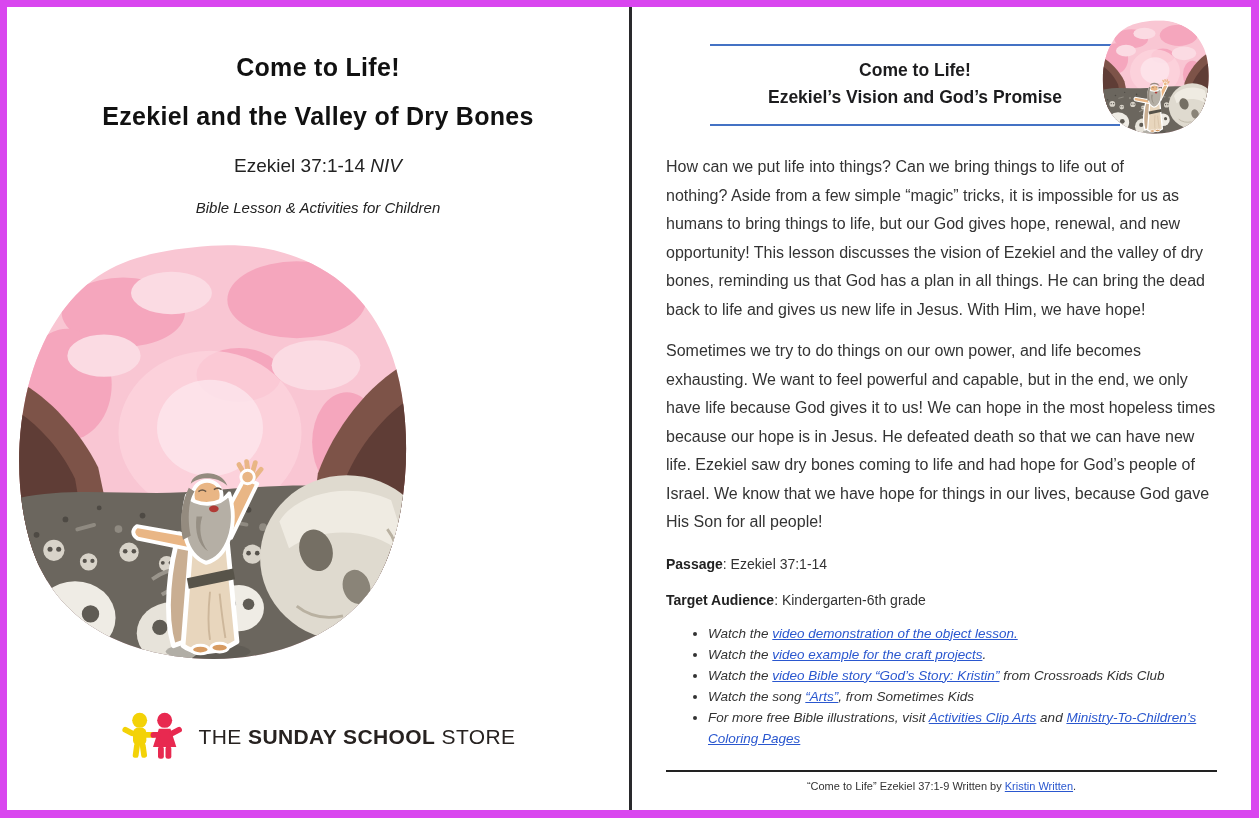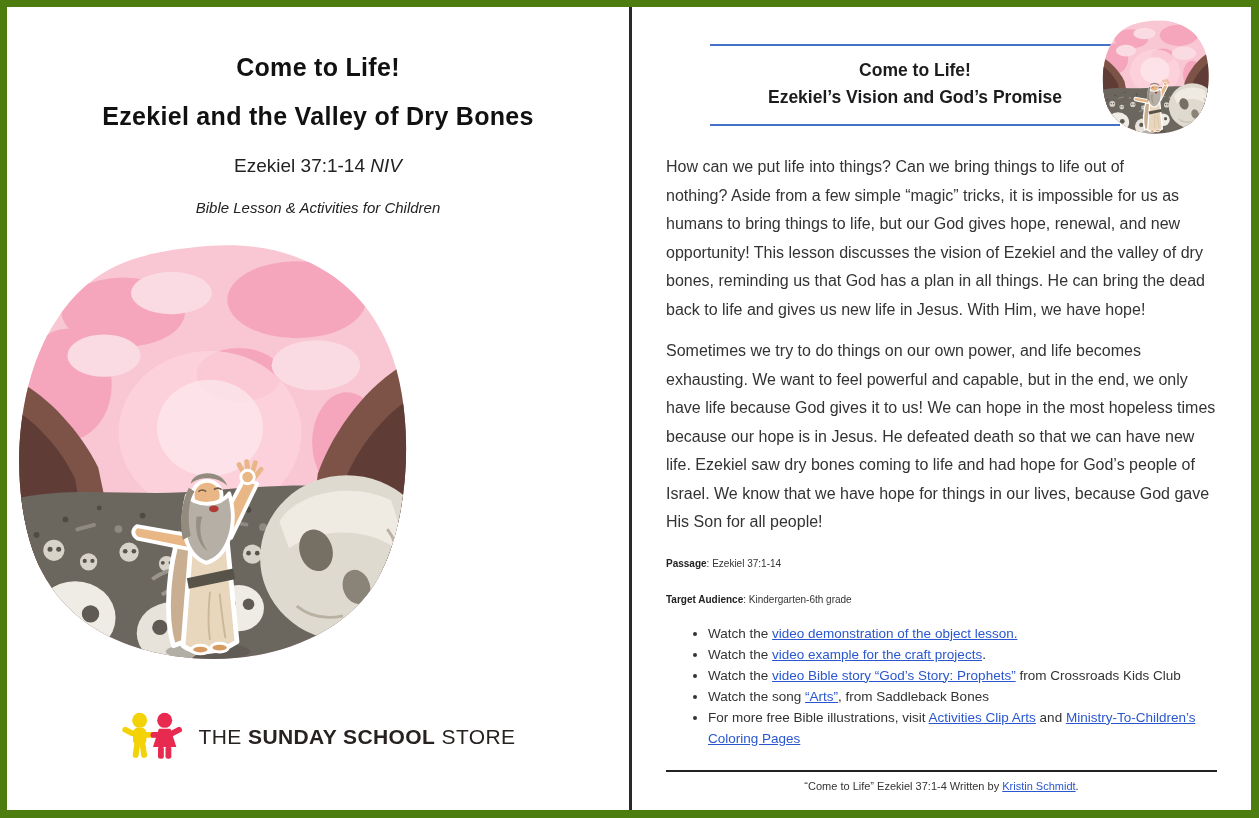--- a/index.html
+++ b/index.html
@@ -1,17 +1,17 @@
 <!DOCTYPE html>
 <html><head>
 <meta charset="utf-8">
 <style>
   * { margin:0; padding:0; box-sizing:border-box; }
   html,body { width:1259px; height:818px; font-family:"Liberation Sans", sans-serif; }
-  .frame { position:relative; width:1259px; height:818px; background:#4d7c0f; overflow:hidden; }
+  .frame { position:relative; width:1259px; height:818px; background:#d946ef; overflow:hidden; }
   .page { position:absolute; top:7px; height:803px; background:#ffffff; }
   .page-left { left:7px; width:622px; }
   .page-right { left:632px; width:619px; }
   .divider { position:absolute; left:629px; top:7px; width:3px; height:803px; background:#29292c; }
 
   
   .lp-title { text-align:center; font-weight:bold; color:#111; font-size:25px; letter-spacing:.3px; }
   .lp-title1 { margin-top:46px; }
   .lp-title2 { margin-top:20px; }
   .lp-ref { margin-top:24px; text-align:center; font-size:19px; color:#222; }
@@ -25,23 +25,23 @@
   
   .rp-inner { position:relative; height:100%; padding:0 34px; }
   .rp-header { position:relative; height:146px; }
   .rp-title-block { position:absolute; left:44px; top:37px; width:410px;
       border-top:2px solid #4472c4; border-bottom:2px solid #4472c4;
       padding:11px 0 13px 0; text-align:center; }
   .rp-title-block div { font-size:17.5px; font-weight:bold; color:#1c1c1e; line-height:27px; }
   .rp-thumb { position:absolute; right:3px; top:12px; width:118px; height:116px; overflow:hidden;
       border-radius:48% 52% 46% 54% / 52% 46% 54% 48%; }
   .rp-body p { font-size:16px; line-height:28.5px; color:#333; margin:0 0 13px 0; }
-  .rp-meta p { font-size:10px; line-height:28.5px; color:#333; margin:0 0 8px 0; }
+  .rp-meta p { font-size:14px; line-height:28.5px; color:#333; margin:0 0 8px 0; }
   .rp-meta b { color:#222; }
-  .rp-bullets { margin:6px 0 0 0; padding-left:42px; }
+  .rp-bullets { margin:6px 0 0 0; padding-left:42px;font-style:italic; }
   .rp-bullets li { font-size:13.5px; line-height:21px; color:#333; }
   a.doc-link { color:#2a57cf; text-decoration:underline; cursor:pointer; }
   .rp-footer { position:absolute; left:34px; right:34px; bottom:16px;
       border-top:2px solid #222; padding-top:7px; text-align:center;
       font-size:11px; line-height:15.5px; color:#333; }
   .hidden-defs { position:absolute; width:0; height:0; overflow:hidden; }
 </style>
 </head>
 <body>
 
@@ -245,30 +245,30 @@
       </div>
 
       <ul class="rp-bullets">
         <li>
           <span>Watch the </span><a class="doc-link">video demonstration of the object lesson.</a><span></span>
         </li>
         <li>
           <span>Watch the </span><a class="doc-link">video example for the craft projects</a><span>.</span>
         </li>
         <li>
-          <span>Watch the </span><a class="doc-link">video Bible story “God’s Story: Prophets”</a><span> from Crossroads Kids Club</span>
-        </li>
-        <li>
-          <span>Watch the song </span><a class="doc-link">“Arts”</a><span>, from Saddleback Bones</span>
+          <span>Watch the </span><a class="doc-link">video Bible story “God’s Story: Kristin”</a><span> from Crossroads Kids Club</span>
+        </li>
+        <li>
+          <span>Watch the song </span><a class="doc-link">“Arts”</a><span>, from Sometimes Kids</span>
         </li>
         <li>
           <span>For more free Bible illustrations, visit </span><a class="doc-link">Activities Clip Arts</a><span> and </span><a class="doc-link">Ministry-To-Children’s Coloring Pages</a><span></span>
         </li>
       </ul>
 
       <div class="rp-footer">
         <div>
-          <span>“Come to Life” Ezekiel 37:1-4  Written by </span><a class="doc-link">Kristin Schmidt</a><span>.</span>
+          <span>“Come to Life” Ezekiel 37:1-9  Written by </span><a class="doc-link">Kristin Written</a><span>.</span>
         </div>
       </div>
     </div>
   </div>
 </div>
 
 </body></html>

